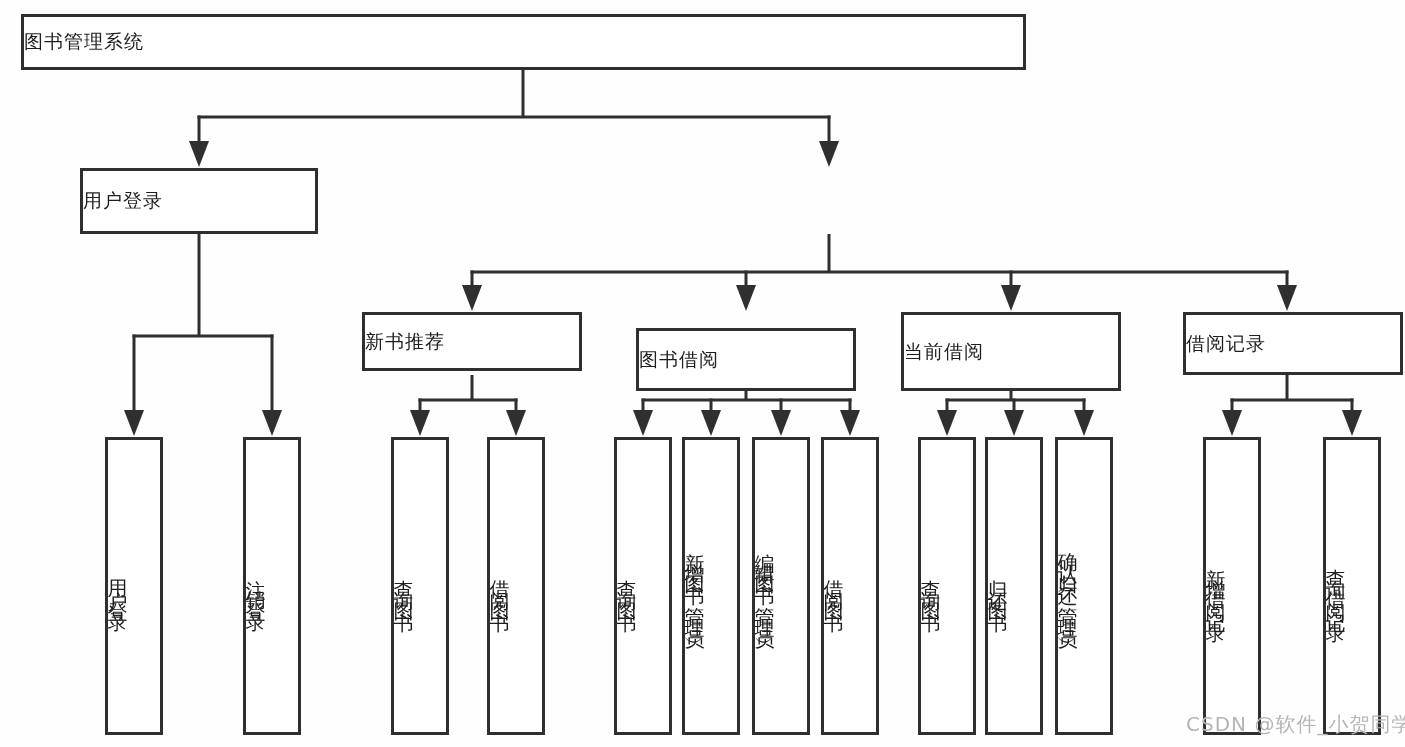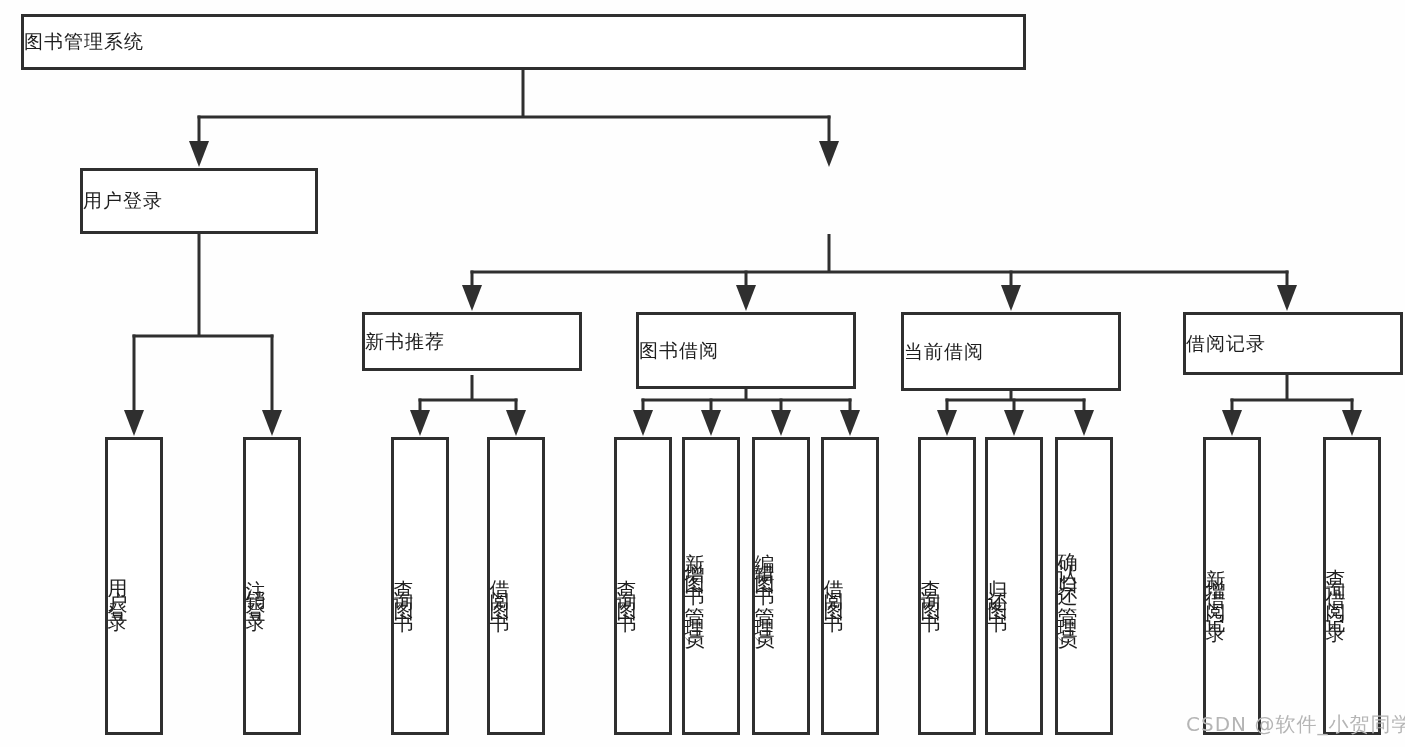--- a/index.html
+++ b/index.html
@@ -125,21 +125,21 @@
     <span>图书管理系统</span>
   </div>
 
   <div class="node h" style="left:80px; top:168px; width:238px; height:66px">
     <span>用户登录</span>
   </div>
 
   <div class="node h" style="left:362px; top:312px; width:220px; height:59px">
     <span>新书推荐</span>
   </div>
-  <div class="node h" style="left:636px; top:312px; width:220px; height:77px">
+  <div class="node h" style="left:636px; top:328px; width:220px; height:63px">
     <span>图书借阅</span>
   </div>
   <div class="node h" style="left:901px; top:312px; width:220px; height:79px">
     <span>当前借阅</span>
   </div>
   <div class="node h" style="left:1183px; top:312px; width:220px; height:63px">
     <span>借阅记录</span>
   </div>
 
   <div class="node v" style="left:105px; top:437px; width:58px; height:298px">

